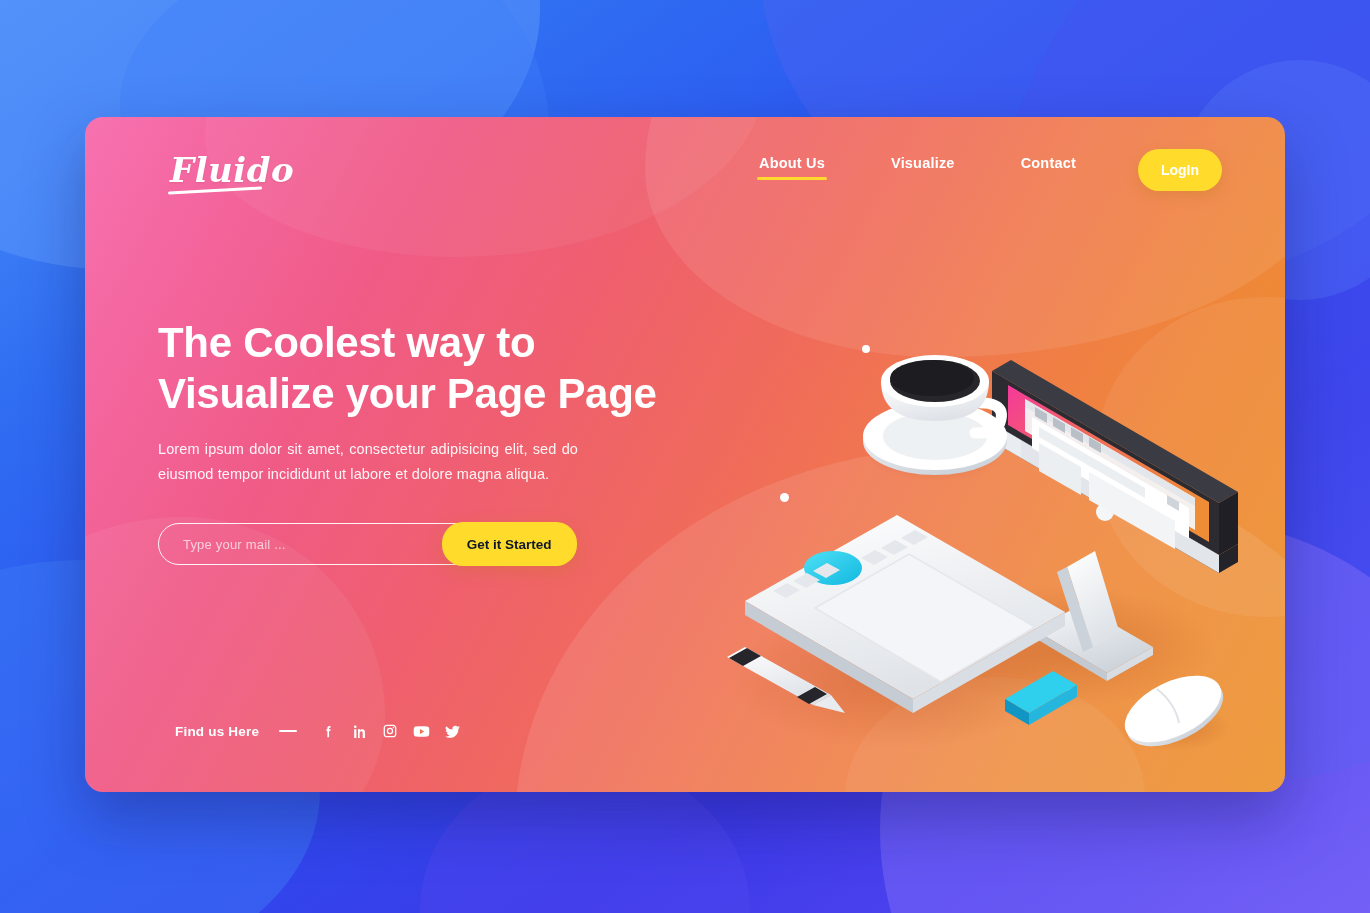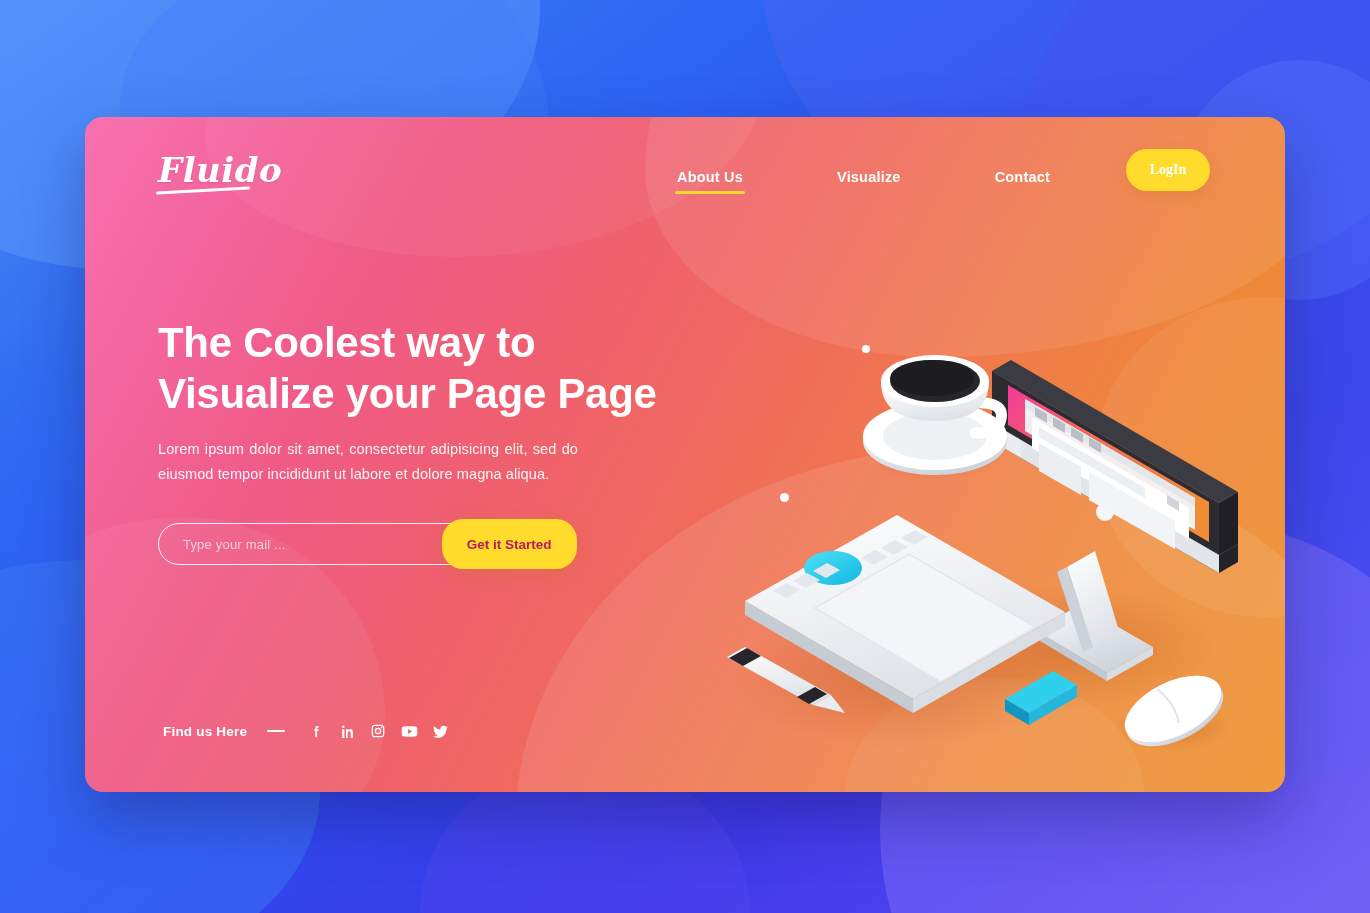--- a/index.html
+++ b/index.html
@@ -75,57 +75,57 @@
   .cb4 { width:340px; height:320px; left:1010px; top:180px;
          background:#ffffff; opacity:.07; }
   .cb5 { width:560px; height:300px; left:120px; top:-160px;
          background:#ffffff; opacity:.05;
          border-radius:50% 50% 55% 45% / 60% 40% 60% 40%; }
   .cb6 { width:300px; height:240px; left:760px; top:560px;
          background:#ffffff; opacity:.06; }
 
   
   .hdr {
-    position:absolute; left:0; top:0; width:100%; height:105px;
+    position:absolute; left:12px; top:0; width:100%; height:105px;
     display:flex; align-items:center; z-index:6;
   }
   .logo {
     margin-left:73px;
     color:#fff;
     font-family:"DejaVu Serif", serif;
     font-style:italic; font-weight:700;
     font-size:34px; letter-spacing:.5px;
     line-height:1; position:relative;
     text-shadow:0 1px 2px rgba(0,0,0,.08);
   }
   .logo::after {
     content:""; position:absolute;
     left:-2px; bottom:-5px; width:94px; height:3px;
     background:#fff; border-radius:3px;
     transform:skewY(-3deg);
   }
-  .nav { margin-left:auto; margin-right:75px; display:flex; align-items:flex-end; gap:14px; }
+  .nav { margin-left:auto; margin-right:75px; display:flex; align-items:flex-start; gap:0; }
   .nav a {
     color:#fff; text-decoration:none;
     font-size:14.5px; font-weight:700;
     letter-spacing:.2px; padding:6px 2px;
     position:relative;
   }
   .nav-gap { width:62px; }
   .nav a.active::after {
     content:""; position:absolute;
     left:0; right:0; bottom:-3px; height:2.5px;
     background:#FFD92E; border-radius:2px;
   }
   .btn-login {
     margin-left:60px;
     background:#FFDC2C; color:#fff;
     border:none; border-radius:22px;
     width:84px; height:42px;
-    font-family:Liberation Serif, serif;
+    font-family:Liberation Sans, sans-serif;
     font-size:14px; font-weight:700;
     cursor:pointer;
     box-shadow:0 5px 14px rgba(190,120,20,.28);
   }
 
   
   .copy { position:absolute; left:73px; top:200px; width:620px; z-index:5; }
   .watermark {
     position:absolute; left:6px; top:-2px;
     font-size:128px; font-weight:700;
@@ -159,32 +159,32 @@
     display:flex; align-items:center;
   }
   .signup input {
     flex:1; background:transparent; border:none; outline:none;
     color:#fff; font-size:13px;
     font-family:"Liberation Sans", sans-serif;
     padding-left:24px; letter-spacing:.2px;
   }
   .signup input::placeholder { color:rgba(255,255,255,.68); }
   .btn-start {
-    background:#FFDC2C; color:#be185d; border:none;
-    border-radius:21px; height:50px; padding:0 25px;
+    background:#FFDC2C; color:#0f172a; border:none;
+    border-radius:21px; height:44px; padding:0 25px;
     margin-right:-1.6px;
     font-family:"Liberation Sans", sans-serif;
     font-size:13.5px; font-weight:700;
     white-space:nowrap; cursor:pointer;
     box-shadow:0 5px 16px rgba(190,120,20,.25);
   }
 
   
   .social {
-    position:absolute; left:78px; bottom:48px;
+    position:absolute; left:90px; bottom:48px;
     display:flex; align-items:center; z-index:5;
   }
   .social-label {
     color:#fff; font-size:13.5px; font-weight:700; letter-spacing:.2px;
   }
   .social-dash {
     width:18px; height:2px; background:#fff;
     margin:0 18px 0 20px; border-radius:2px;
   }
   .soc {

